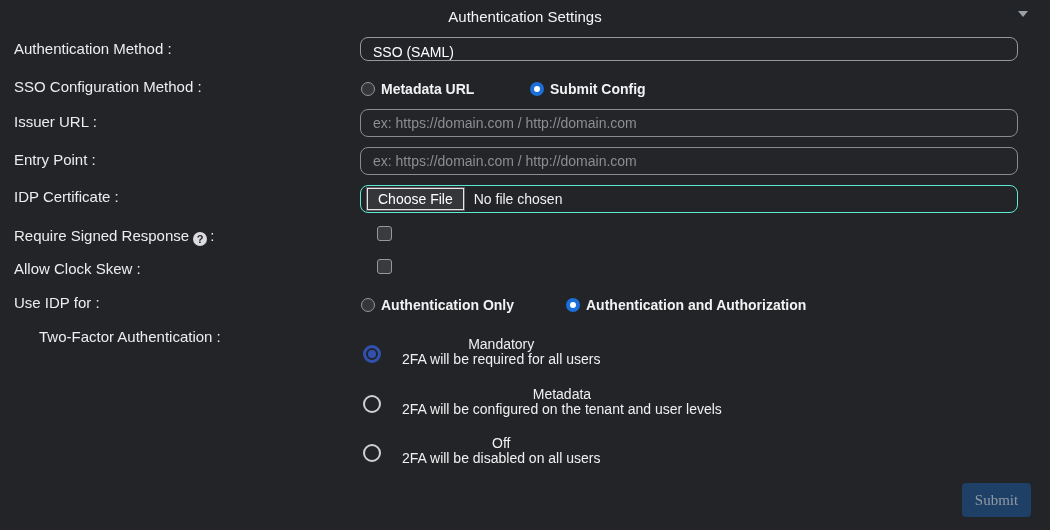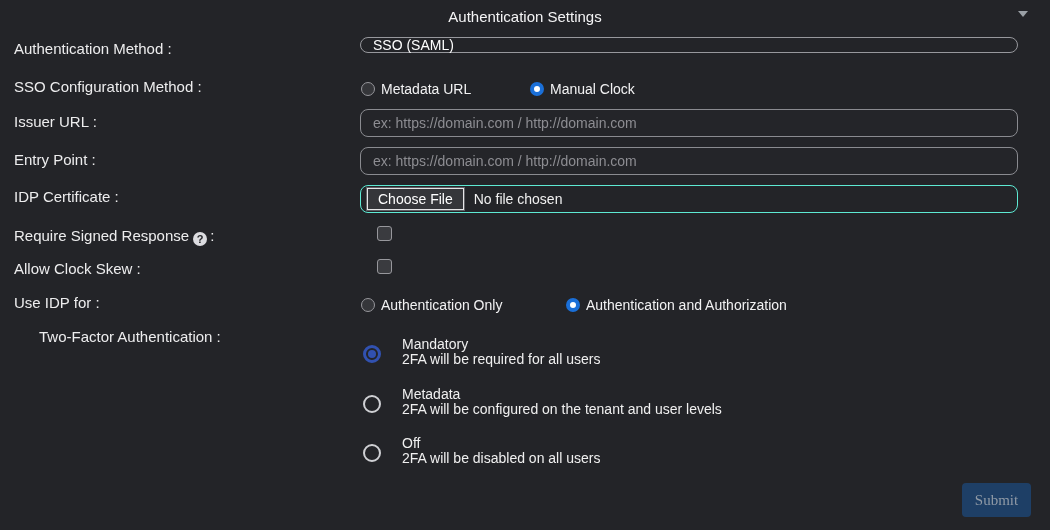--- a/index.html
+++ b/index.html
@@ -15,23 +15,23 @@
   .label {
     position:absolute; left:14px;
     font-size:15px; color:#ededee; white-space:nowrap;
   }
 
   
   .title { position:absolute; top:8px; left:0; width:100%; text-align:center; font-size:15px; color:#f4f4f5; }
 
   
   .select {
-    position:absolute; top:37px; left:360px; right:32px; height:16px;
+    position:absolute; top:37px; left:360px; right:32px; height:24px;
     border:1px solid #97989d; border-radius:8px;
-    display:flex; align-items:center; padding:0 12px;
+    display:flex; align-items:flex-end; padding:0 12px;
     font-size:14px; color:#ffffff; cursor:pointer; background:#232428;
   }
   .caret {
     position:absolute; right:22px; top:11px;
     width:0; height:0;
     border-left:5px solid transparent; border-right:5px solid transparent;
     border-top:6px solid #9aa0a6;
   }
 
   
@@ -54,21 +54,21 @@
     background:#35363a; border:1px solid #e6e6e8; outline:1px solid #606065;
     color:#ffffff; font-size:14px; display:flex; align-items:center; cursor:pointer;
     font-family:"Liberation Sans", sans-serif;
   }
   .file-status { margin-left:10px; font-size:14px; color:#f0f0f0; }
 
   
   .radio-sm { display:inline-block; width:14px; height:14px; border-radius:50%; vertical-align:middle; cursor:pointer; }
   .radio-sm.off { background:#35363a; border:1px solid #97979c; }
   .radio-sm.on  { background:#ffffff; border:4px solid #1a6fd8; }
-  .radio-label { font-size:14px; font-weight:normal; color:#f2f2f3; margin-left:6px; vertical-align:middle; cursor:pointer; }
+  .radio-label { font-size:14px; font-weight:bold; color:#f2f2f3; margin-left:6px; vertical-align:middle; cursor:pointer; }
 
   
   .checkbox {
     position:absolute; left:377px; width:15px; height:15px;
     background:#3a3b3f; border:1px solid #97979c; border-radius:3px; cursor:pointer;
   }
 
   
   .help {
     display:inline-flex; align-items:center; justify-content:center;
@@ -79,21 +79,21 @@
 
   
   .radio-lg { position:absolute; width:18px; height:18px; border-radius:50%; cursor:pointer; }
   .radio-lg.off { border:2px solid #cfd0d4; }
   .radio-lg.on  { border:3px solid #3151b0; }
   .radio-lg.on::after {
     content:""; position:absolute; left:50%; top:50%;
     width:8px; height:8px; margin:-4px 0 0 -4px;
     border-radius:50%; background:#3151b0;
   }
-  .opt-text { position:absolute; left:402px; font-size:14px; color:#f0f0f0; line-height:14px; }
+  .opt-text { position:absolute; left:402px; font-size:14px; color:#f0f0f0; line-height:14px;text-align:center; }
   .opt-title { display:block; cursor:pointer; }
   .opt-desc { display:block; margin-top:1px; }
 
   
   .submit {
     position:absolute; right:19px; bottom:13px;
     width:69px; height:34px;
     background:#1e3f66; color:#909aa6;
     border:none; border-radius:4px;
     font-size:15px; font-family:Liberation Serif, serif; cursor:pointer;
@@ -109,21 +109,21 @@
   <span>SSO (SAML)</span>
 </div>
 <div class="caret"></div>
 
 <div class="label" style="top:78px;">SSO Configuration Method :</div>
 <div class="row" style="top:79px;">
   <span style="position:absolute; left:361px;">
     <span class="radio-sm off"></span><span class="radio-label">Metadata URL</span>
   </span>
   <span style="position:absolute; left:530px;">
-    <span class="radio-sm on"></span><span class="radio-label">Manual Clock</span>
+    <span class="radio-sm on"></span><span class="radio-label">Submit Config</span>
   </span>
 </div>
 
 <div class="label" style="top:113px;">Issuer URL :</div>
 <input type="text" class="text-input" style="top: 109px;" placeholder="ex: https://domain.com / http://domain.com">
 
 <div class="label" style="top:151px;">Entry Point :</div>
 <input type="text" class="text-input" style="top: 147px;" placeholder="ex: https://domain.com / http://domain.com">
 
 <div class="label" style="top:188px;">IDP Certificate :</div>

